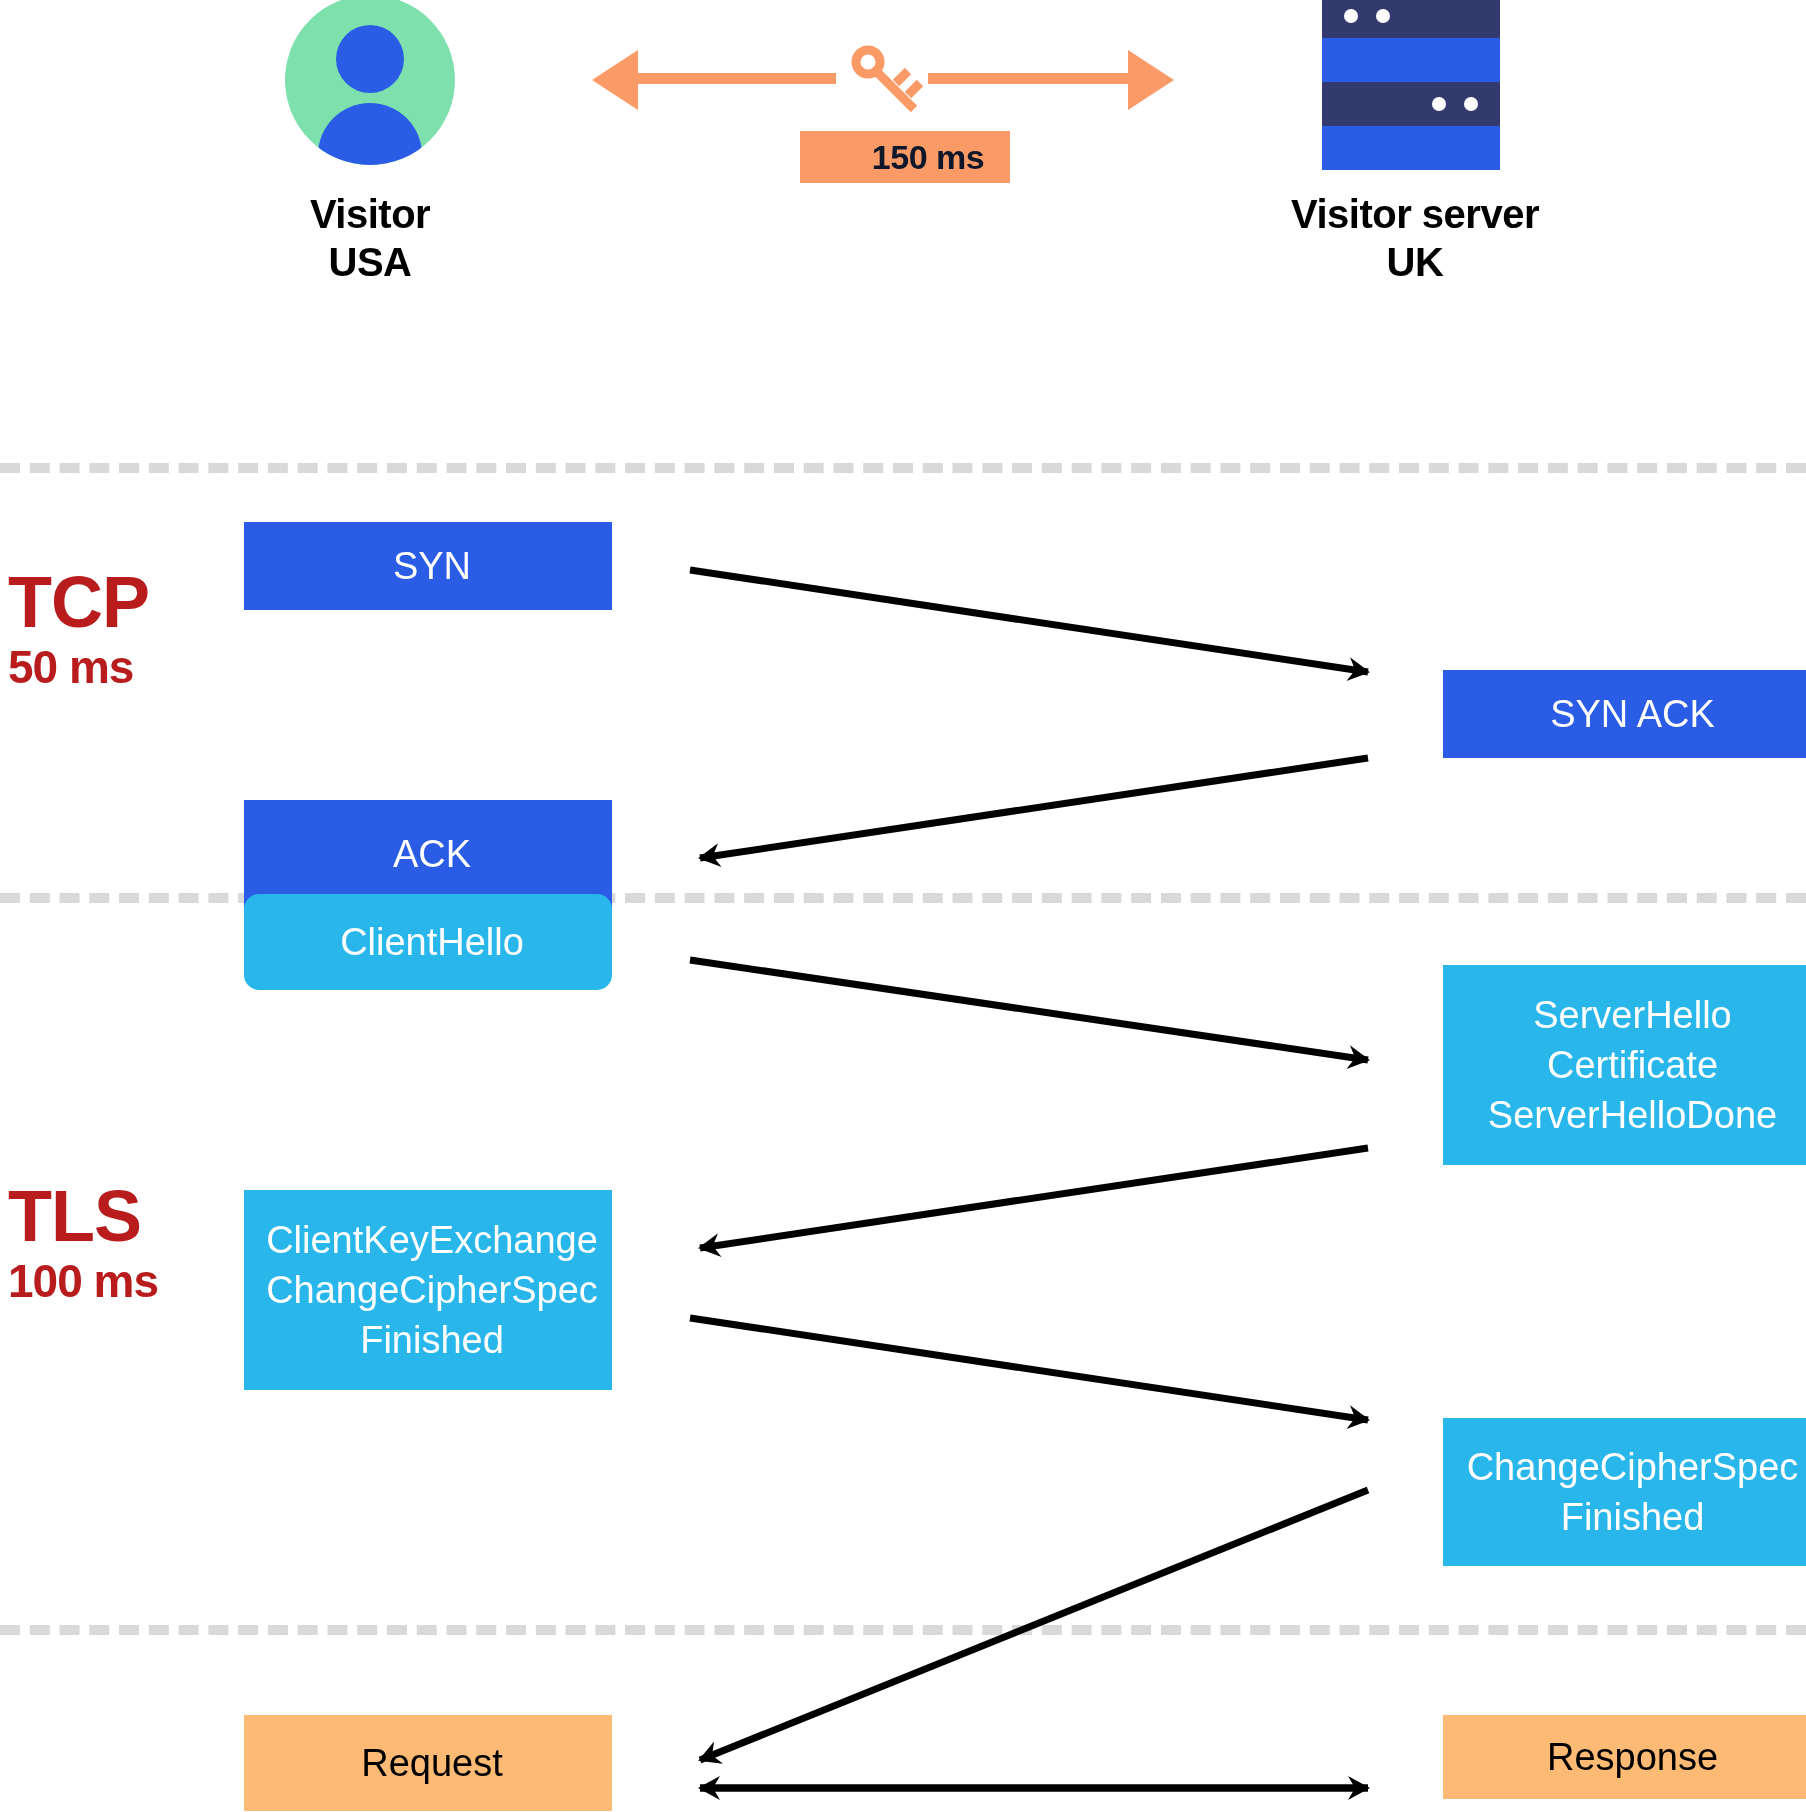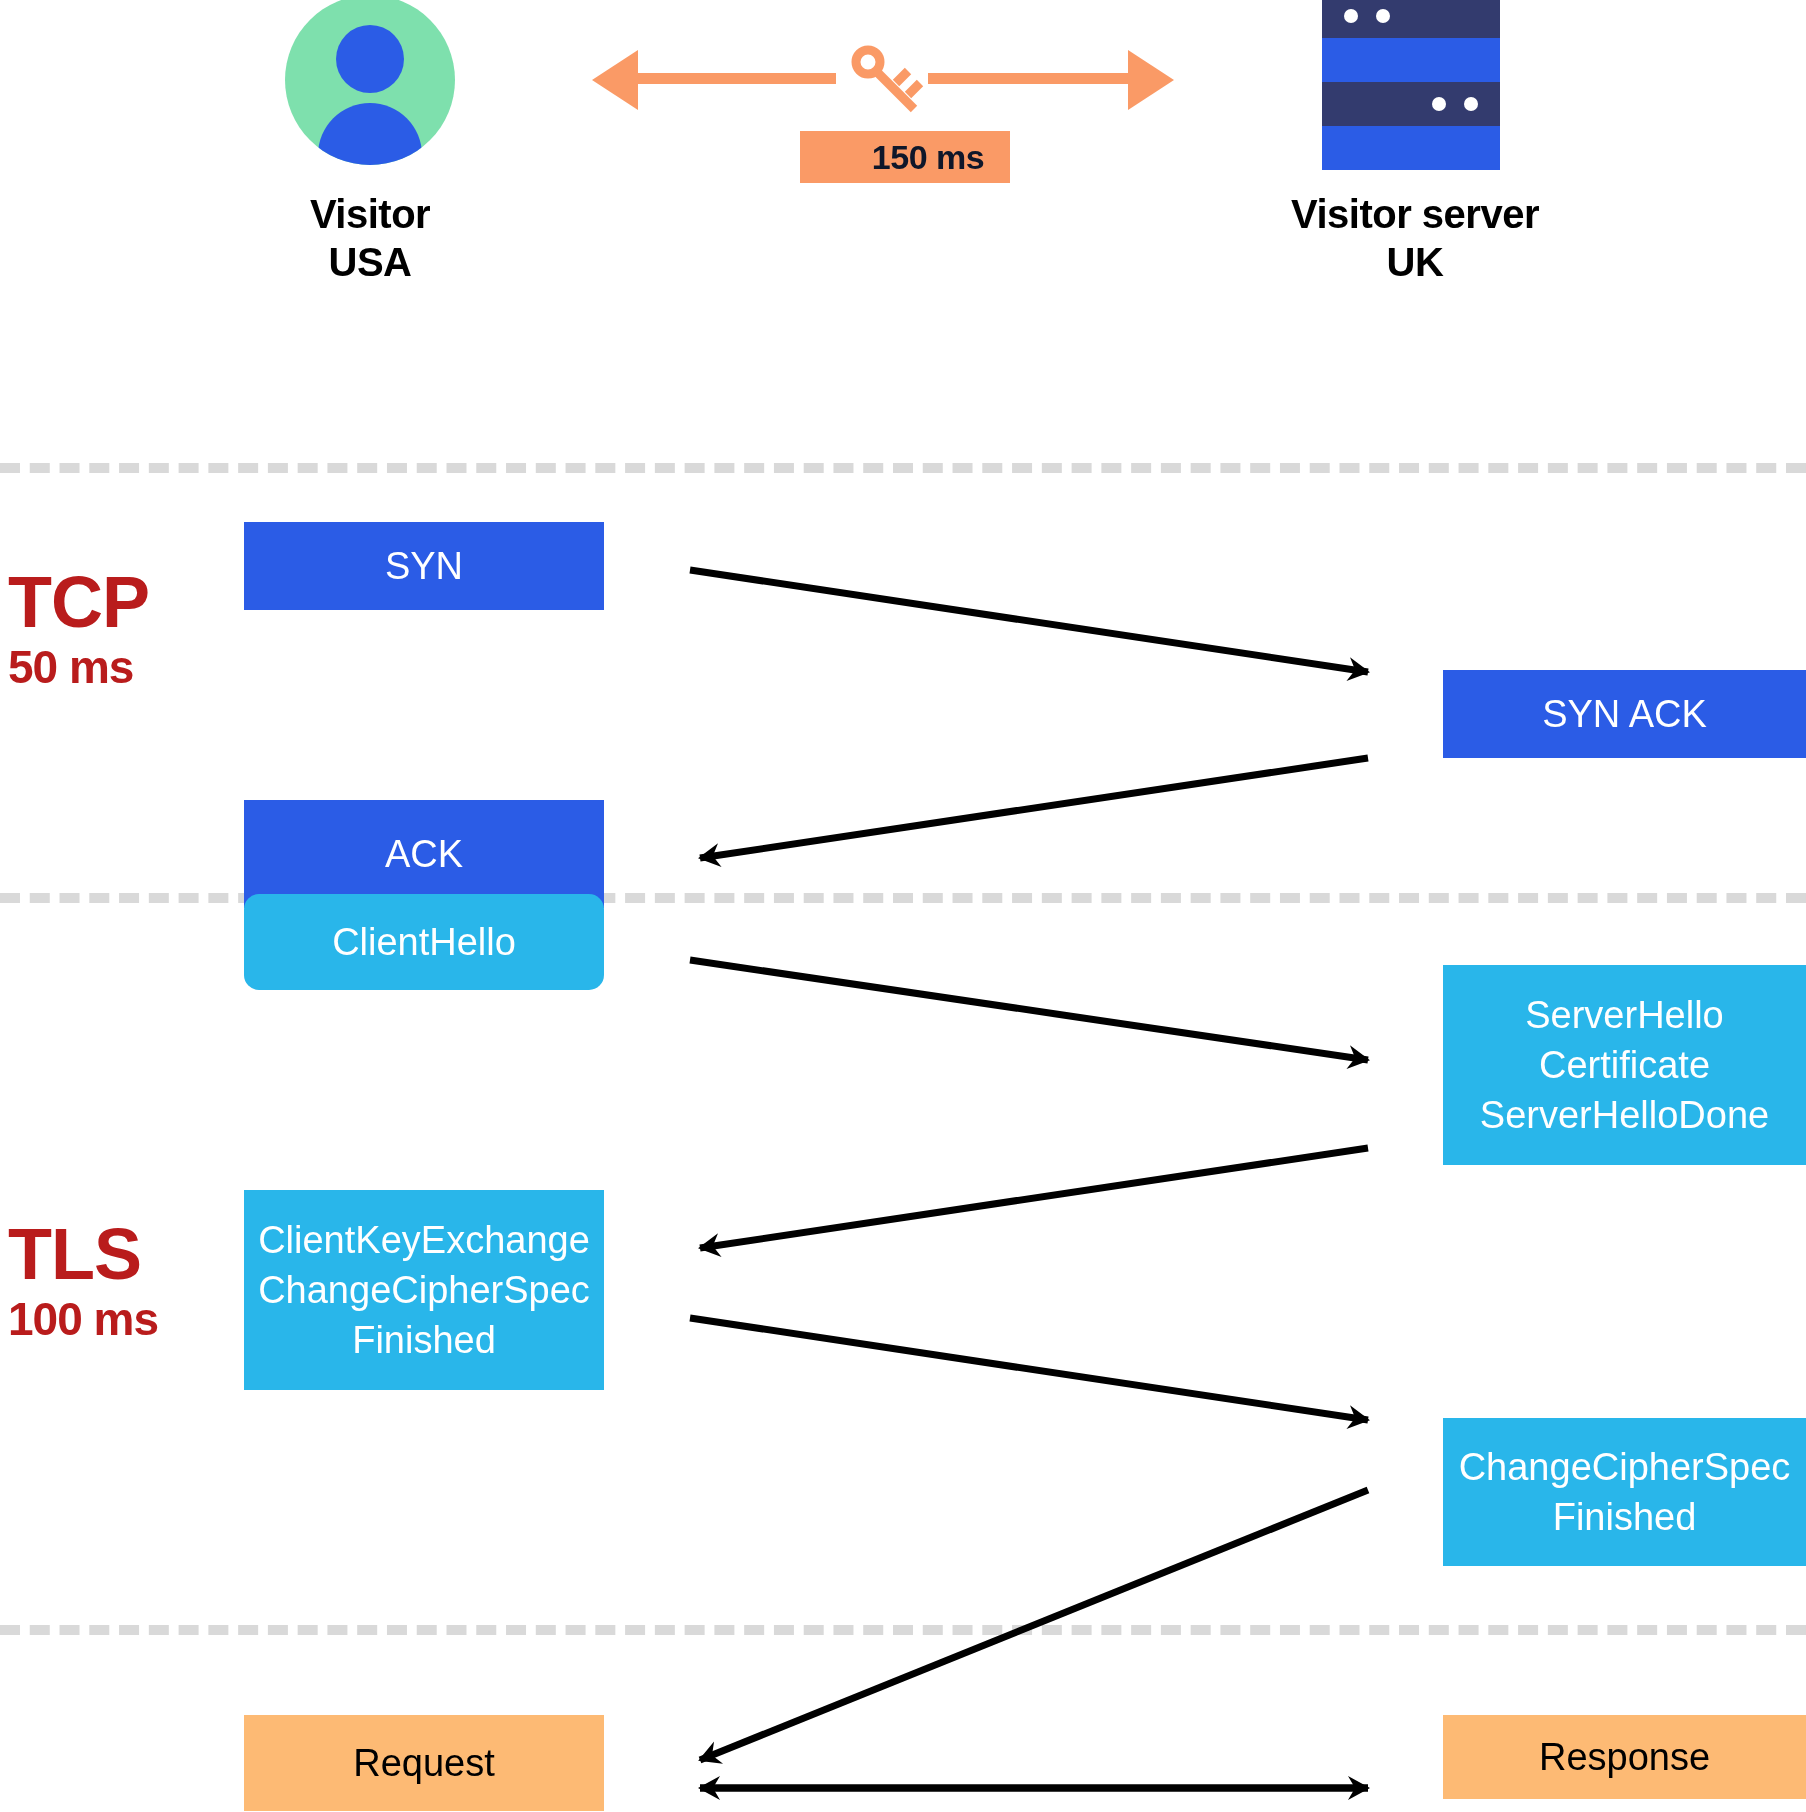--- a/index.html
+++ b/index.html
@@ -45,21 +45,21 @@
   .divider{position:absolute;left:0;width:1806px;height:0;
            border-top:10px dashed #D9D9D9;}
 
   
   .section-label{position:absolute;color:#b91c1c;font-weight:bold;letter-spacing:-1px;}
   .section-label .proto{display:block;font-size:72px;line-height:72px;}
   .section-label .ms{display:block;font-size:46px;line-height:58px;}
 
   
   .msg{position:absolute;display:flex;align-items:center;justify-content:center;
-       text-align:center;color:#ffffff;font-size:38px;line-height:50px;}
+       text-align:center;color:#ffffff;font-size:38px;line-height:50px;padding-left:8px;}
   .msg.tcp{background:#2B5CE6;}
   .msg.tls{background:#29B6EA;}
   .msg.http{background:#fdba74;color:#000000;}
 
   
   svg.arrows{position:absolute;left:0;top:0;width:1806px;height:1812px;overflow:visible;}
 </style>
 </head>
 <body>
 
@@ -106,21 +106,21 @@
   <div class="rtt-badge">150 ms</div>
 
   <div class="divider" style="top:463px;"></div>
   <div class="divider" style="top:893px;"></div>
   <div class="divider" style="top:1625px;"></div>
 
   <div class="section-label" style="left:8px;top:566px;">
     <span class="proto">TCP</span>
     <span class="ms">50 ms</span>
   </div>
-  <div class="section-label" style="left:8px;top:1180px;margin-top:38px;">
+  <div class="section-label" style="left:8px;top:1180px;">
     <span class="proto">TLS</span>
     <span class="ms">100 ms</span>
   </div>
 
   <svg class="arrows" viewBox="0 0 1806 1812">
     <defs>
       <marker id="ah" markerWidth="26" markerHeight="26" refX="22" refY="13" orient="auto" markerUnits="userSpaceOnUse">
         <path d="M2,1 L24,13 L2,25 L9,13 Z" fill="#000"></path>
       </marker>
     </defs>

